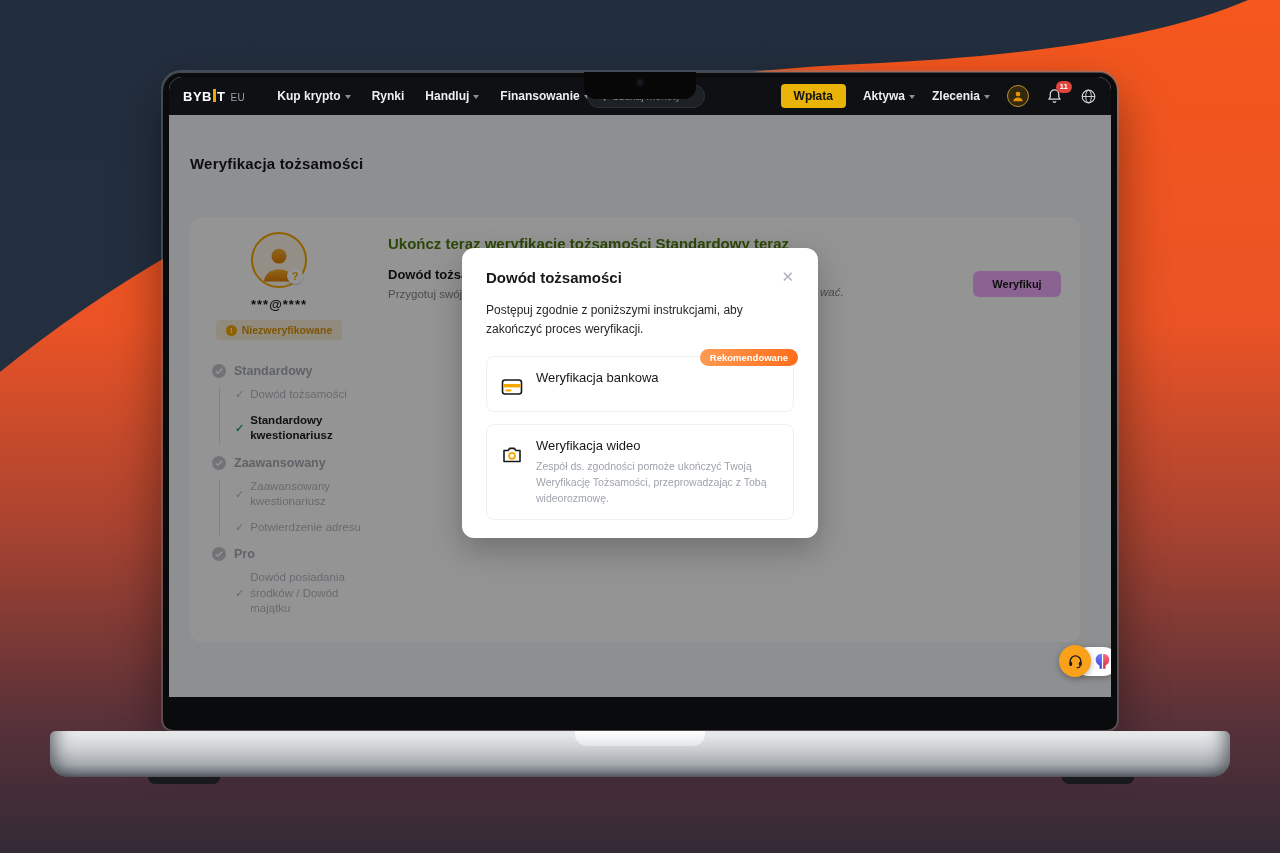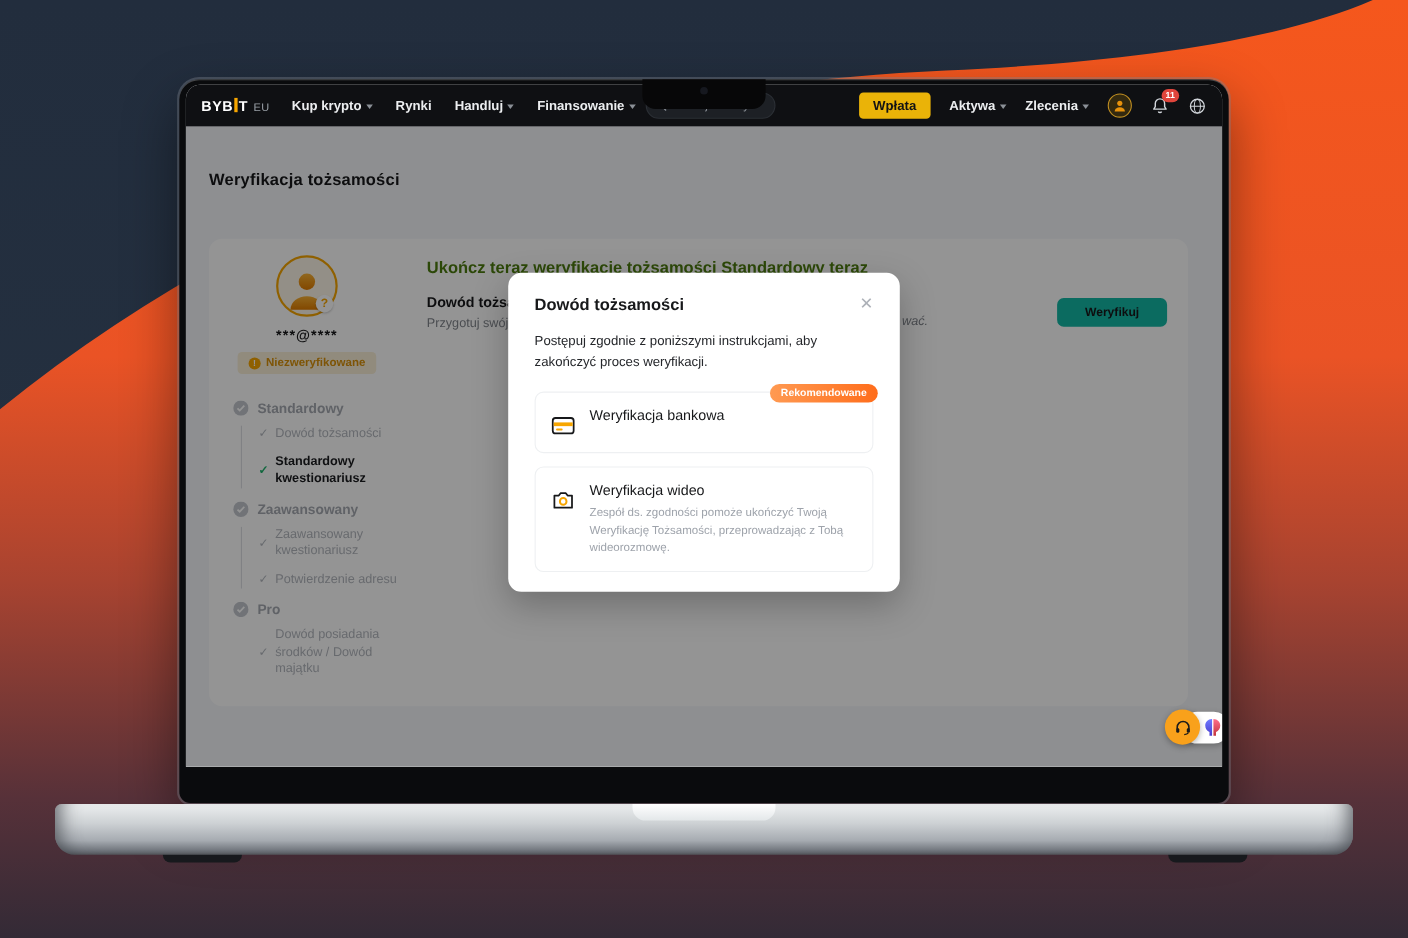--- a/index.html
+++ b/index.html
@@ -34,21 +34,21 @@
   .foot.left { left:148px; } .foot.right { left:1062px; }
 
   
   .navbar { position:relative; height:38px; background:#0f1013; display:flex;
     align-items:center; padding:0 14px; z-index:30; }
   .logo { display:flex; align-items:baseline; cursor:pointer; margin-right:20px; }
   .logo b { color:#fff; font-size:13px; letter-spacing:.5px; }
   .logo .bar { display:inline-block; width:3px; height:13px; background:#f7a600;
     margin:0 1px; transform:translateY(1px); }
   .logo .eu { color:#9aa0a7; font-size:10px; margin-left:5px; letter-spacing:.5px; }
-  .nav-items { display:flex; align-items:center; gap:21px; }
+  .nav-items { display:flex; align-items:center; gap:21px;margin-left:12px; }
   .nav-item { color:#eceef0; font-size:12px; font-weight:600; cursor:pointer;
     display:flex; align-items:center; gap:4px; white-space:nowrap; }
   .chev { width:0; height:0; border-left:3.5px solid transparent;
     border-right:3.5px solid transparent; border-top:4px solid #8b9097; margin-top:1px; }
   .search-wrap { position:absolute; left:418px; top:7px; width:118px; height:24px; }
   .search-wrap svg { position:absolute; left:8px; top:6px; }
   .search-input { width:100%; height:100%; background:#1d2025; border:1px solid #2b2f35;
     border-radius:13px; color:#b8bdc3; font-size:10.5px; padding:0 8px 0 24px; outline:none;
     font-family:"Liberation Sans", sans-serif; }
   .search-input::placeholder { color:#83888f; }
@@ -100,22 +100,22 @@
   .step-item span.lbl { max-width:112px; }
 
   
   .heading { position:absolute; left:198px; top:18px; font-size:15px; font-weight:700;
     color:#4d7c0f; }
   .sec-title { position:absolute; left:198px; top:50px; font-size:13px; font-weight:700;
     color:#17181a; }
   .desc-left { position:absolute; left:198px; top:71px; font-size:11.5px; color:#81858c; }
   .desc-right { position:absolute; left:630px; top:69px; font-size:11.5px; color:#81858c;
     font-style:italic; }
-  .verify-btn { position:absolute; right:19px; top:54px; width:100px; height:26px;
-    background:#14b8a6; border:none; border-radius:6px; color:#17181a; font-size:11px;
+  .verify-btn { position:absolute; right:19px; top:54px; width:88px; height:26px;
+    background:#f0abfc; border:none; border-radius:6px; color:#17181a; font-size:11px;
     font-weight:700; cursor:pointer; font-family:"Liberation Sans", sans-serif; }
 
   
   .dim { position:absolute; left:0; top:38px; width:942px; height:582px;
     background:rgba(0,0,0,.42); z-index:40; }
 
   
   .modal { position:absolute; left:293px; top:171px; width:356px; height:290px;
     background:#fff; border-radius:12px; z-index:50; padding:21px 24px;
     box-shadow:0 12px 32px rgba(0,0,0,.25); }

